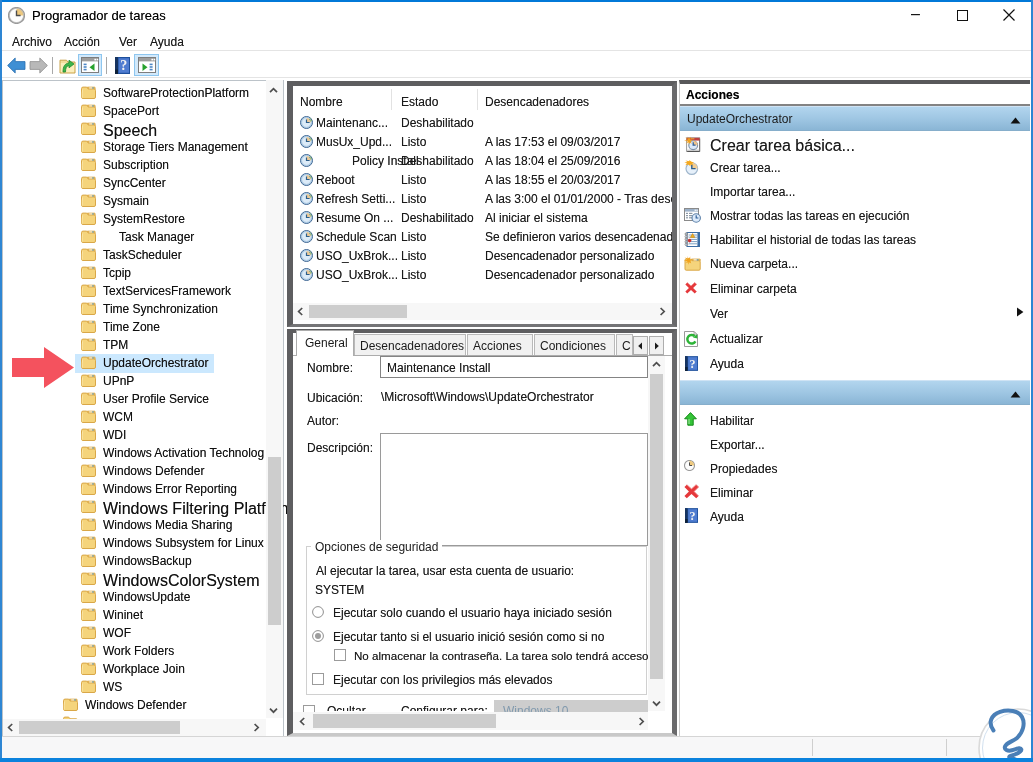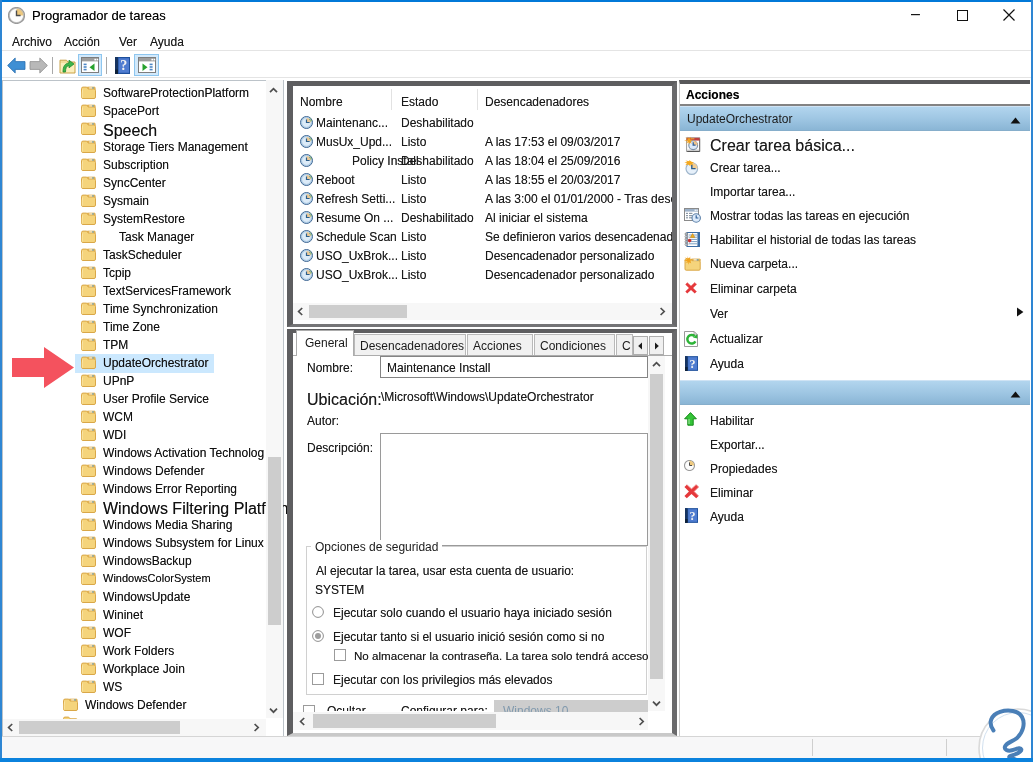--- a/index.html
+++ b/index.html
@@ -294,21 +294,21 @@
     <path d="M1.2 11.8 Q1 7 1.6 3.4" stroke="#fce9ad" stroke-width="0.9" fill="none"></path>
   </svg>
 <div class="txt" style="left:103px;top:554px;font-size:12px;color:#101010;font-weight:normal;">WindowsBackup</div>
 <svg class="abs" style="left:81px;top:572px" width="15" height="13" viewBox="0 0 15 13">
     <path d="M0.5 2.6 Q0.5 1.1 2 1.1 L5.2 1.1 Q6 1.1 6.4 1.8 L7 2.8 L13 2.8 Q14.5 2.8 14.5 4.3 L14.5 11 Q14.5 12.5 13 12.5 L2 12.5 Q0.5 12.5 0.5 11 Z" fill="#f5d47c" stroke="#d9a748" stroke-width="1"></path>
     <path d="M6.3 1.1 L13.4 1.1 Q14.2 1.1 14.2 1.9 L14.2 2.8 L7 2.8 Z" fill="#efc05c" stroke="#d9a748" stroke-width="0.8"></path>
     <rect x="8.2" y="1.5" width="3.2" height="0.9" fill="#fdfdfd"></rect>
     <rect x="11.0" y="1.5" width="1.9" height="0.9" fill="#4a9bd5"></rect>
     <path d="M1.2 11.8 Q1 7 1.6 3.4" stroke="#fce9ad" stroke-width="0.9" fill="none"></path>
   </svg>
-<div class="txt" style="left:103px;top:572px;font-size:11px;color:#101010;font-weight:normal;">WindowsColorSystem</div>
+<div class="txt" style="left:103px;top:572px;font-size:16px;color:#101010;font-weight:normal;">WindowsColorSystem</div>
 <svg class="abs" style="left:81px;top:590px" width="15" height="13" viewBox="0 0 15 13">
     <path d="M0.5 2.6 Q0.5 1.1 2 1.1 L5.2 1.1 Q6 1.1 6.4 1.8 L7 2.8 L13 2.8 Q14.5 2.8 14.5 4.3 L14.5 11 Q14.5 12.5 13 12.5 L2 12.5 Q0.5 12.5 0.5 11 Z" fill="#f5d47c" stroke="#d9a748" stroke-width="1"></path>
     <path d="M6.3 1.1 L13.4 1.1 Q14.2 1.1 14.2 1.9 L14.2 2.8 L7 2.8 Z" fill="#efc05c" stroke="#d9a748" stroke-width="0.8"></path>
     <rect x="8.2" y="1.5" width="3.2" height="0.9" fill="#fdfdfd"></rect>
     <rect x="11.0" y="1.5" width="1.9" height="0.9" fill="#4a9bd5"></rect>
     <path d="M1.2 11.8 Q1 7 1.6 3.4" stroke="#fce9ad" stroke-width="0.9" fill="none"></path>
   </svg>
 <div class="txt" style="left:103px;top:590px;font-size:12px;color:#101010;font-weight:normal;">WindowsUpdate</div>
 <svg class="abs" style="left:81px;top:608px" width="15" height="13" viewBox="0 0 15 13">
     <path d="M0.5 2.6 Q0.5 1.1 2 1.1 L5.2 1.1 Q6 1.1 6.4 1.8 L7 2.8 L13 2.8 Q14.5 2.8 14.5 4.3 L14.5 11 Q14.5 12.5 13 12.5 L2 12.5 Q0.5 12.5 0.5 11 Z" fill="#f5d47c" stroke="#d9a748" stroke-width="1"></path>
@@ -506,21 +506,21 @@
 <div class="abs" style="left:649px;top:336px;width:15px;height:19px;background:#f0f0f0;border:1px solid #adadad;box-sizing:border-box;"></div>
 <svg class="abs" style="left:637px;top:342px" width="6" height="8" viewBox="0 0 6 8">
     <path d="M5 0.5 L1.2 4 L5 7.5 Z" fill="#1a1a1a"></path>
   </svg>
 <svg class="abs" style="left:654px;top:342px" width="6" height="8" viewBox="0 0 6 8">
     <path d="M1 0.5 L4.8 4 L1 7.5 Z" fill="#1a1a1a"></path>
   </svg>
 <div class="txt" style="left:307px;top:361px;font-size:12px;color:#1a1a1a;font-weight:normal;">Nombre:</div>
 <div class="abs" style="left:380px;top:356px;width:268px;height:22px;border:1px solid #848484;box-sizing:border-box;background:#fff;"></div>
 <div class="txt" style="left:387px;top:361px;font-size:12px;color:#1a1a1a;font-weight:normal;">Maintenance Install</div>
-<div class="txt" style="left:307px;top:391px;font-size:16px;color:#1a1a1a;font-weight:normal;">Ubicación:</div>
+<div class="txt" style="left:307px;top:391px;font-size:12px;color:#1a1a1a;font-weight:normal;">Ubicación:</div>
 <div class="txt" style="left:381px;top:390px;font-size:12px;color:#1a1a1a;font-weight:normal;">\Microsoft\Windows\UpdateOrchestrator</div>
 <div class="txt" style="left:307px;top:414px;font-size:12px;color:#1a1a1a;font-weight:normal;">Autor:</div>
 <div class="txt" style="left:307px;top:441px;font-size:12px;color:#1a1a1a;font-weight:normal;">Descripción:</div>
 <div class="abs" style="left:380px;top:433px;width:268px;height:113px;border:1px solid #9a9a9a;box-sizing:border-box;background:#fff;"></div>
 <div class="abs" style="left:306px;top:546px;width:341px;height:149px;border:1px solid #d0d0d0;box-sizing:border-box;"></div>
 <div class="abs" style="left:311px;top:540px;background:#fff;padding:0 4px;font-size:12px;color:#1a1a1a;white-space:nowrap;">Opciones de seguridad</div>
 <div class="txt" style="left:316px;top:564px;font-size:12px;color:#1a1a1a;font-weight:normal;">Al ejecutar la tarea, usar esta cuenta de usuario:</div>
 <div class="txt" style="left:315px;top:583px;font-size:12px;color:#1a1a1a;font-weight:normal;">SYSTEM</div>
 <svg class="abs" style="left:312px;top:606px" width="12" height="12" viewBox="0 0 12 12">
     <circle cx="6" cy="6" r="5.4" fill="#fff" stroke="#8f8f8f" stroke-width="1"></circle>

